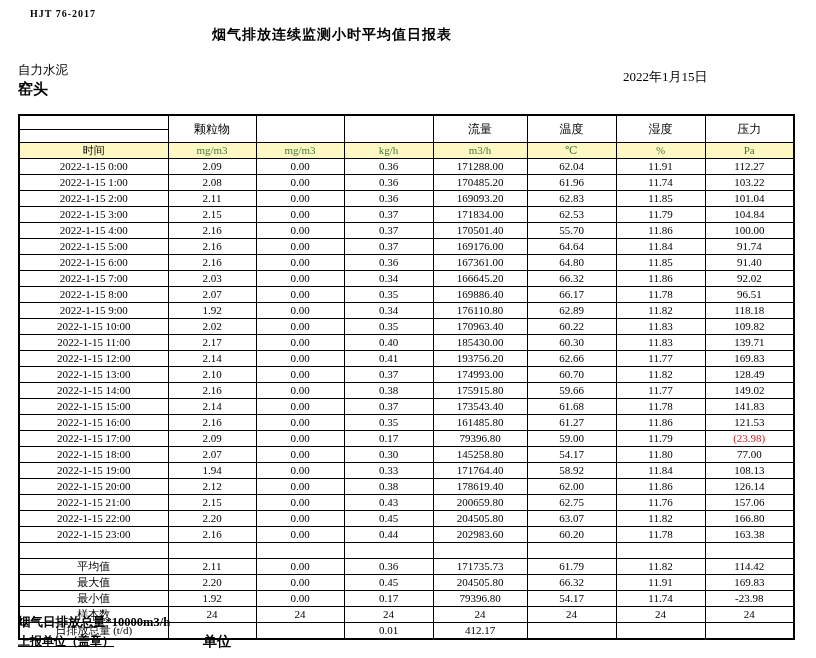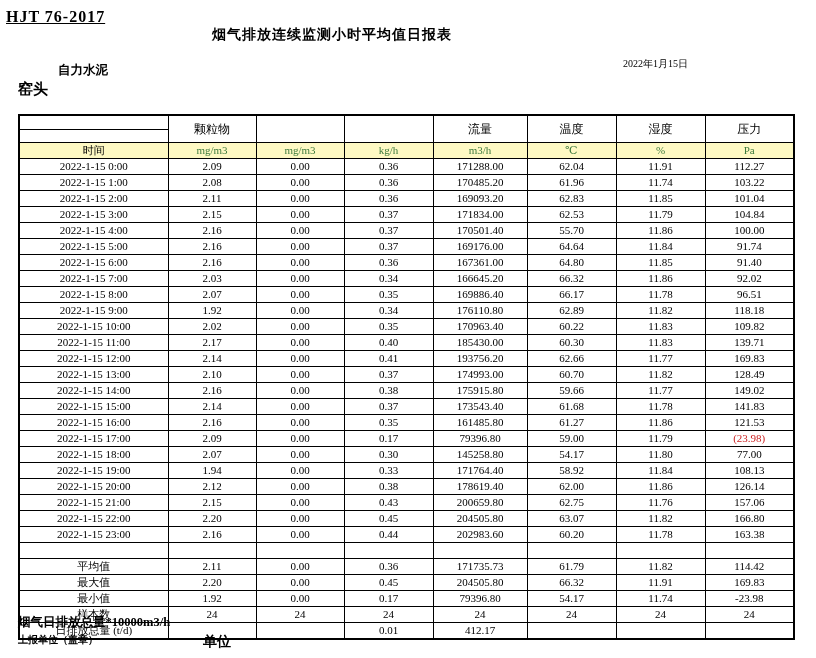--- a/index.html
+++ b/index.html
@@ -2,24 +2,24 @@
 <html><head>
 <meta charset="utf-8">
 <style>
   html,body{margin:0;padding:0;}
   body{
     width:816px;height:658px;position:relative;
     background:#ffffff;color:#000;
     font-family:"Liberation Serif","DejaVu Serif",serif;
   }
   .abs{position:absolute;white-space:nowrap;}
-  #standard{left:6px;top:8px;font-size:16px;font-weight:bold;letter-spacing:1px;text-decoration:underline;}
+  #standard{left:30px;top:8px;font-size:10px;font-weight:bold;letter-spacing:1px;}
   #title{left:190px;top:26px;font-size:14px;font-weight:bold;letter-spacing:1px;margin-left:22px;}
-  #company{left:18px;top:62px;font-size:12.5px;font-weight:bold;margin-left:40px;}
-  #report-date{left:623px;top:57px;font-size:10px;}
+  #company{left:18px;top:62px;font-size:12.5px;font-weight:normal;}
+  #report-date{left:623px;top:68px;font-size:13px;}
   #location{left:18px;top:80px;font-size:15px;font-weight:bold;}
 
   table#report{
     position:absolute;left:18px;top:114px;
     border-collapse:collapse;table-layout:fixed;
     font-size:11px;border:2px solid #000;
   }
   #report td{
     border:1px solid #000;text-align:center;vertical-align:middle;
     padding:0;line-height:1;overflow:hidden;
@@ -29,21 +29,21 @@
   tr.grp-sub td{height:12px;}
   tr.units td{height:15px;background:#fef9c3;}
   tr.units td.unit-val{color:#3d7a3d;}
   tbody.rows td{height:15px;}
   tr.sep td{height:15px;}
   tbody.summary td{height:15px;}
   tbody.summary tr:first-child td{border-top:2px solid #000;}
   td.neg{color:#cc2222;}
 
   #footnote{left:18px;top:614px;font-size:12.5px;font-weight:bold;}
-  #report-unit{left:18px;top:633px;font-size:10px;font-weight:bold;}
+  #report-unit{left:18px;top:633px;font-size:12px;font-weight:bold;text-decoration:underline;}
   #unit-label{left:203px;top:633px;font-size:14px;font-weight:bold;}
 </style>
 </head>
 <body>
 
 <div id="standard" class="abs">HJT  76-2017</div>
 <div id="title" class="abs">烟气排放连续监测小时平均值日报表</div>
 <div id="company" class="abs">自力水泥</div>
 <div id="report-date" class="abs">2022年1月15日</div>
 <div id="location" class="abs">窑头</div>

